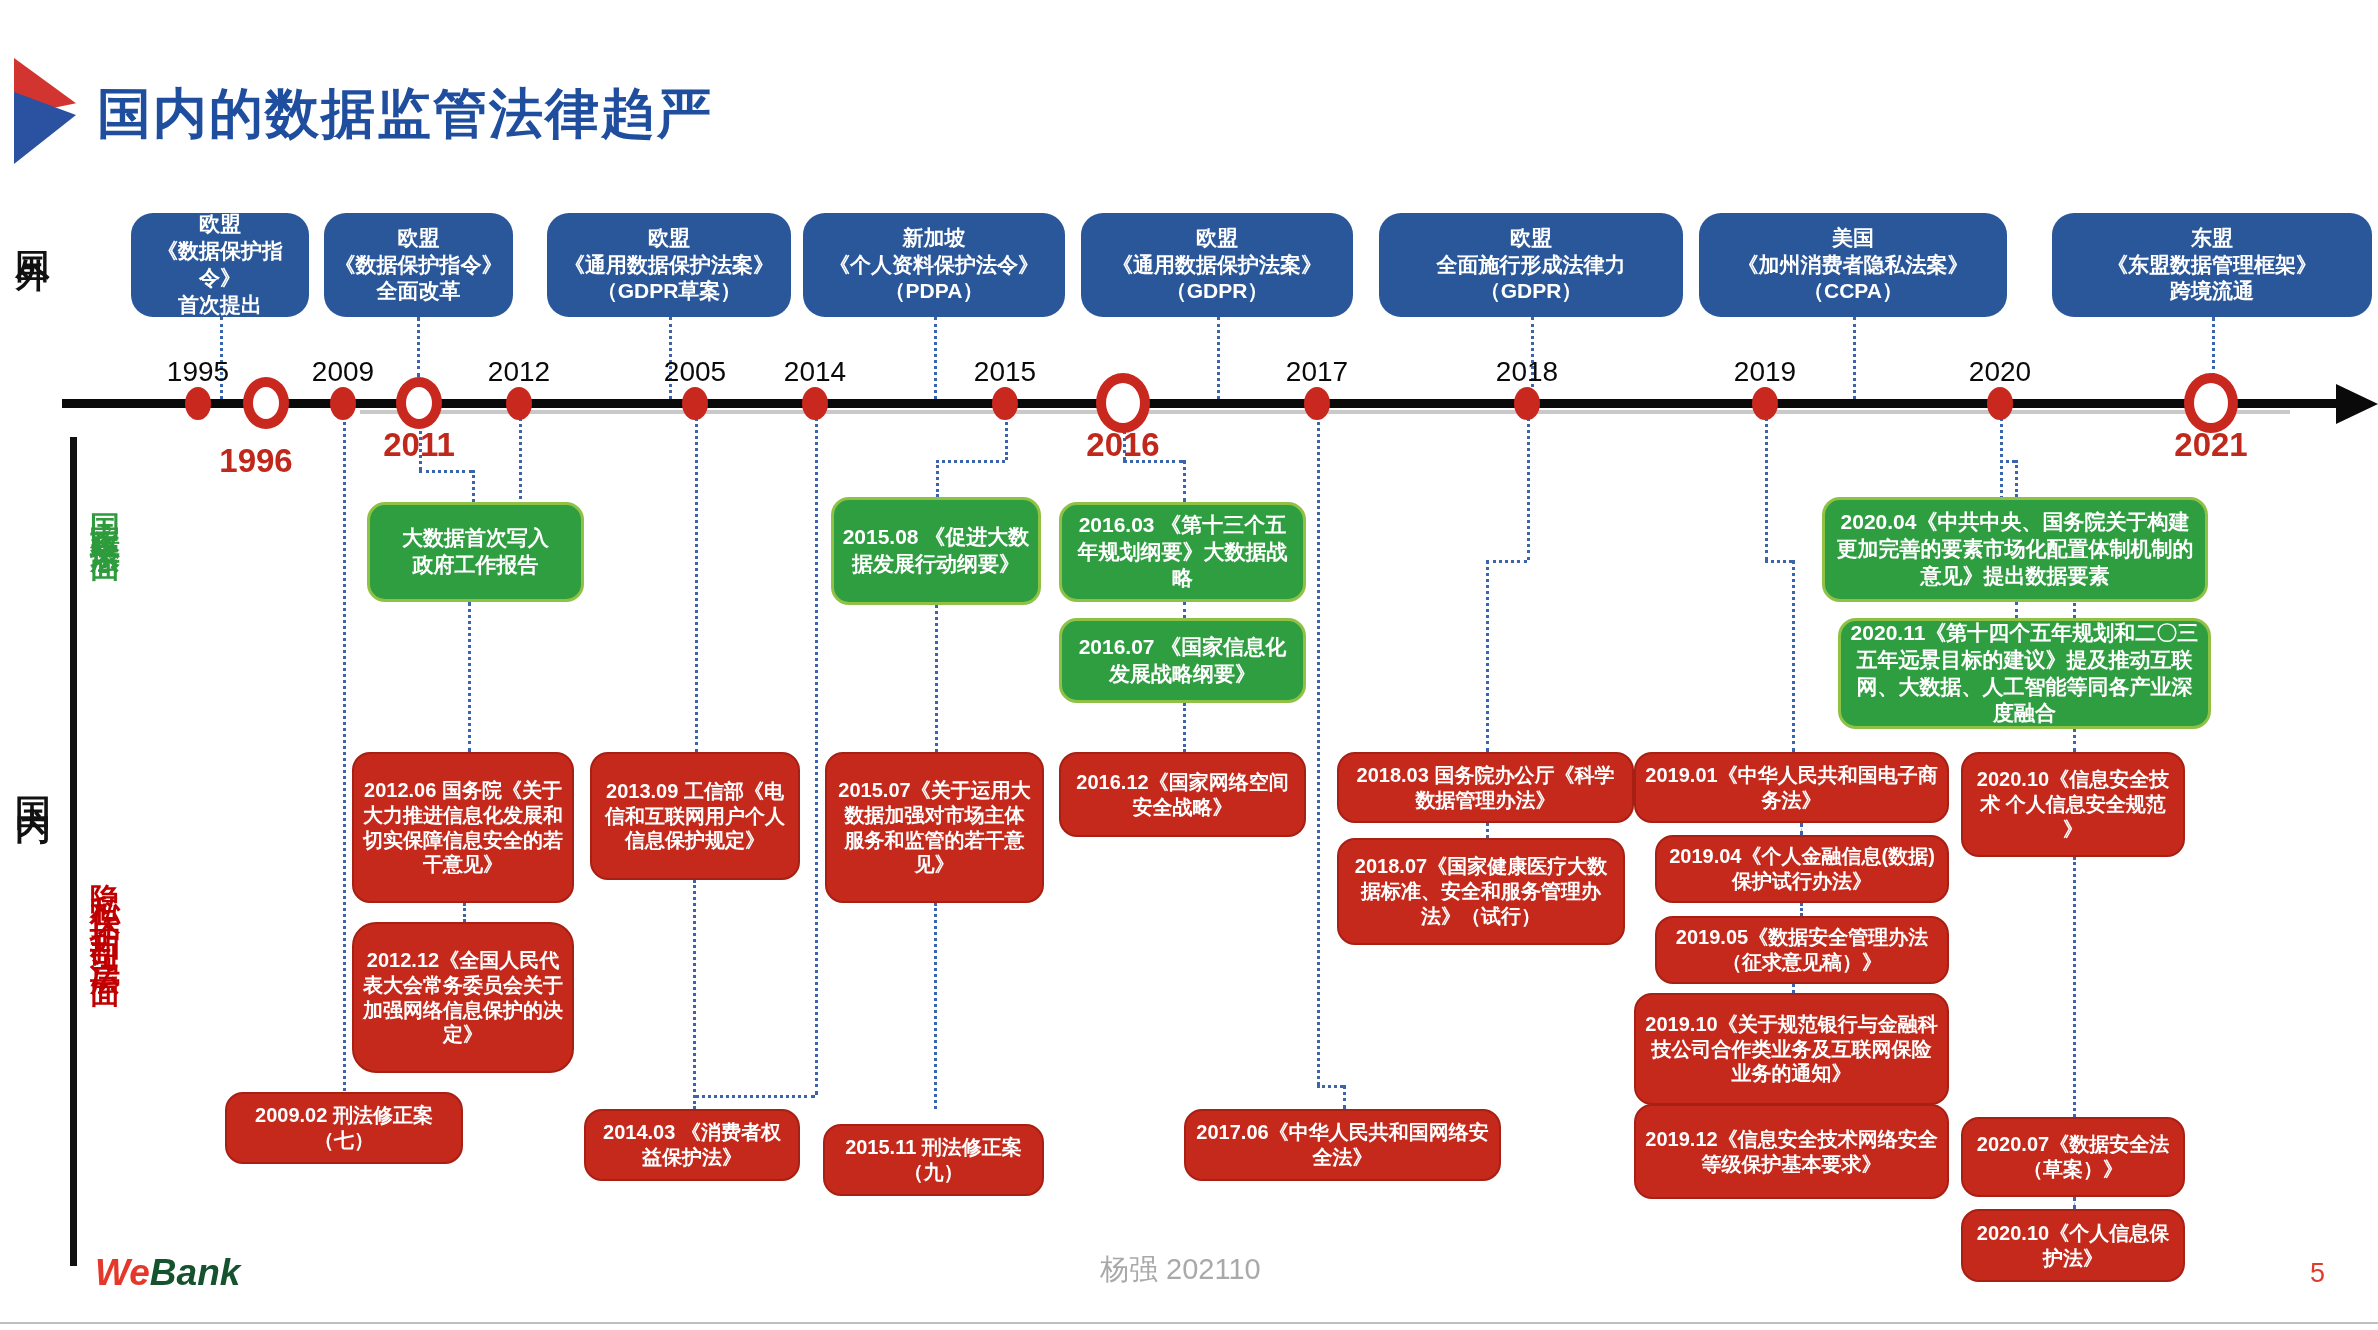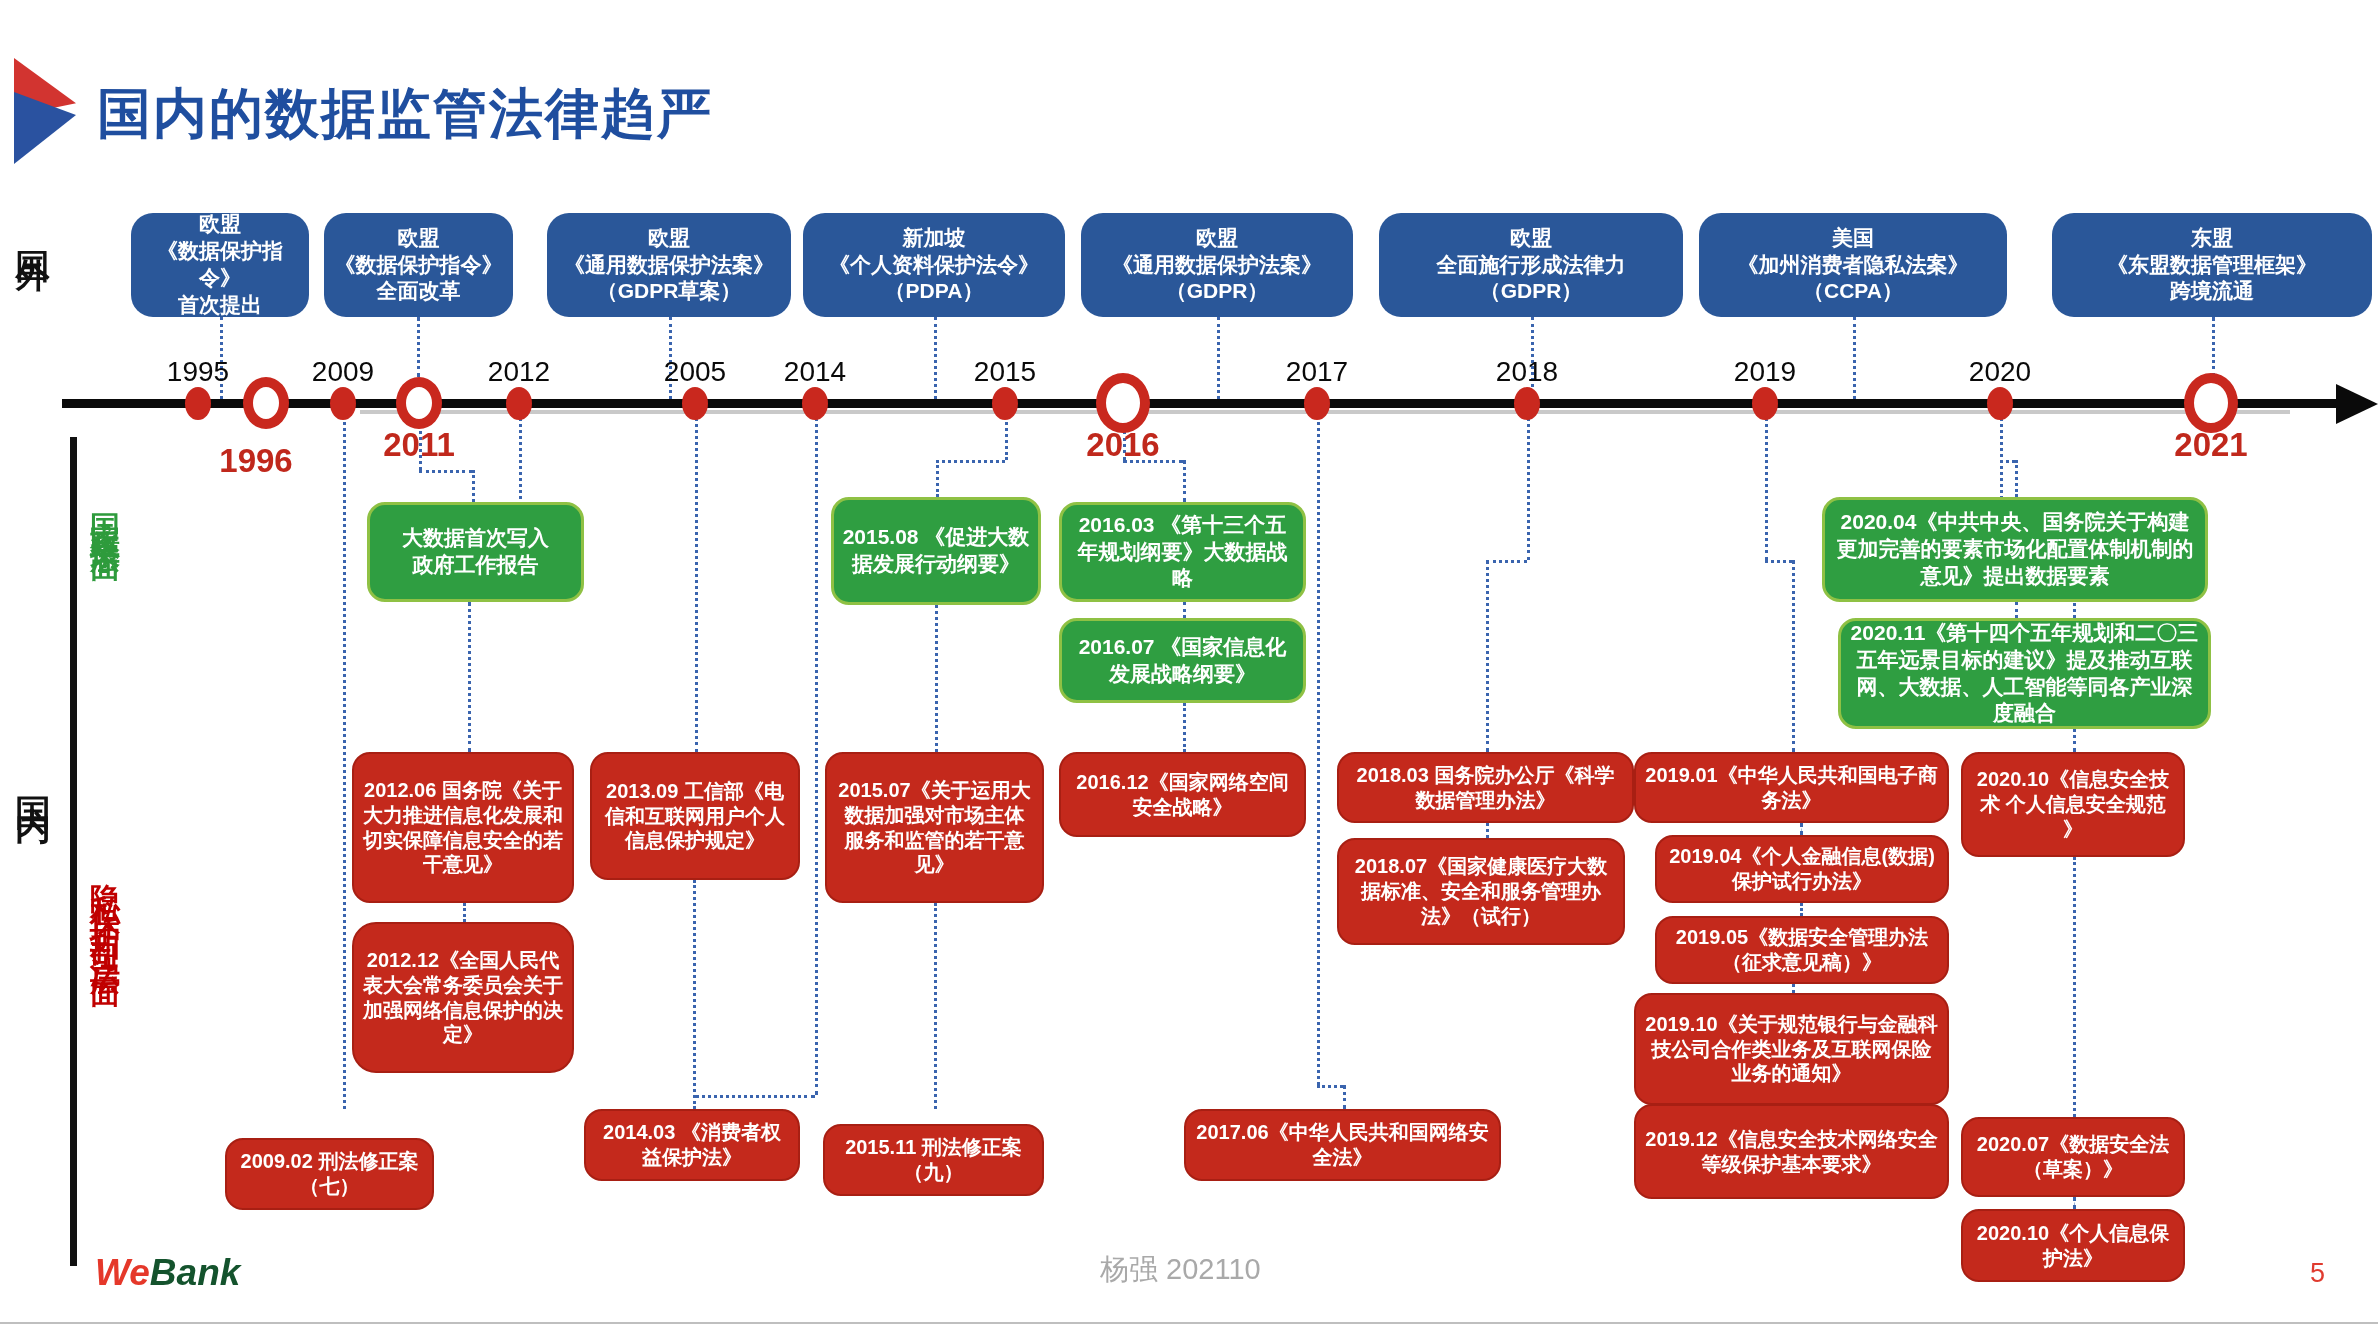--- a/index.html
+++ b/index.html
@@ -186,21 +186,21 @@
       <div class="box rbox" style="left: 1337px; top: 752px; width: 297px; height: 71px;">2018.03 国务院办公厅《科学数据管理办法》</div>
       <div class="box rbox" style="left: 1337px; top: 838px; width: 288px; height: 107px;">2018.07《国家健康医疗大数据标准、安全和服务管理办法》（试行）</div>
       <div class="box rbox" style="left: 1634px; top: 752px; width: 315px; height: 71px;">2019.01《中华人民共和国电子商务法》</div>
       <div class="box rbox" style="left: 1655px; top: 835px; width: 294px; height: 68px;">2019.04《个人金融信息(数据)保护试行办法》</div>
       <div class="box rbox" style="left: 1655px; top: 916px; width: 294px; height: 68px;">2019.05《数据安全管理办法（征求意见稿）》</div>
       <div class="box rbox" style="left: 1634px; top: 993px; width: 315px; height: 112px;">2019.10《关于规范银行与金融科技公司合作类业务及互联网保险业务的通知》</div>
       <div class="box rbox" style="left: 1634px; top: 1104px; width: 315px; height: 95px;">2019.12《信息安全技术网络安全等级保护基本要求》</div>
       <div class="box rbox" style="left: 1961px; top: 752px; width: 224px; height: 105px;">2020.10《信息安全技术 个人信息安全规范 》</div>
       <div class="box rbox" style="left: 1961px; top: 1117px; width: 224px; height: 80px;">2020.07《数据安全法（草案）》</div>
       <div class="box rbox" style="left: 1961px; top: 1209px; width: 224px; height: 73px;">2020.10《个人信息保护法》</div>
-      <div class="box rbox" style="left: 225px; top: 1138px; width: 209px; height: 72px;">2009.02 刑法修正案（七）</div>
+      <div class="box rbox" style="left: 225px; top: 1092px; width: 238px; height: 72px;">2009.02 刑法修正案（七）</div>
       <div class="box rbox" style="left: 584px; top: 1109px; width: 216px; height: 72px;">2014.03 《消费者权益保护法》</div>
       <div class="box rbox" style="left: 823px; top: 1124px; width: 221px; height: 72px;">2015.11 刑法修正案（九）</div>
       <div class="box rbox" style="left: 1184px; top: 1109px; width: 317px; height: 72px;">2017.06《中华人民共和国网络安全法》</div>
     </div>
 
   <div class="logo"><span class="we">We</span><span class="bank">Bank</span></div>
   <div class="credit">杨强 202110</div>
   <div class="pageno">5</div>
   <div class="baseline"></div>
 

